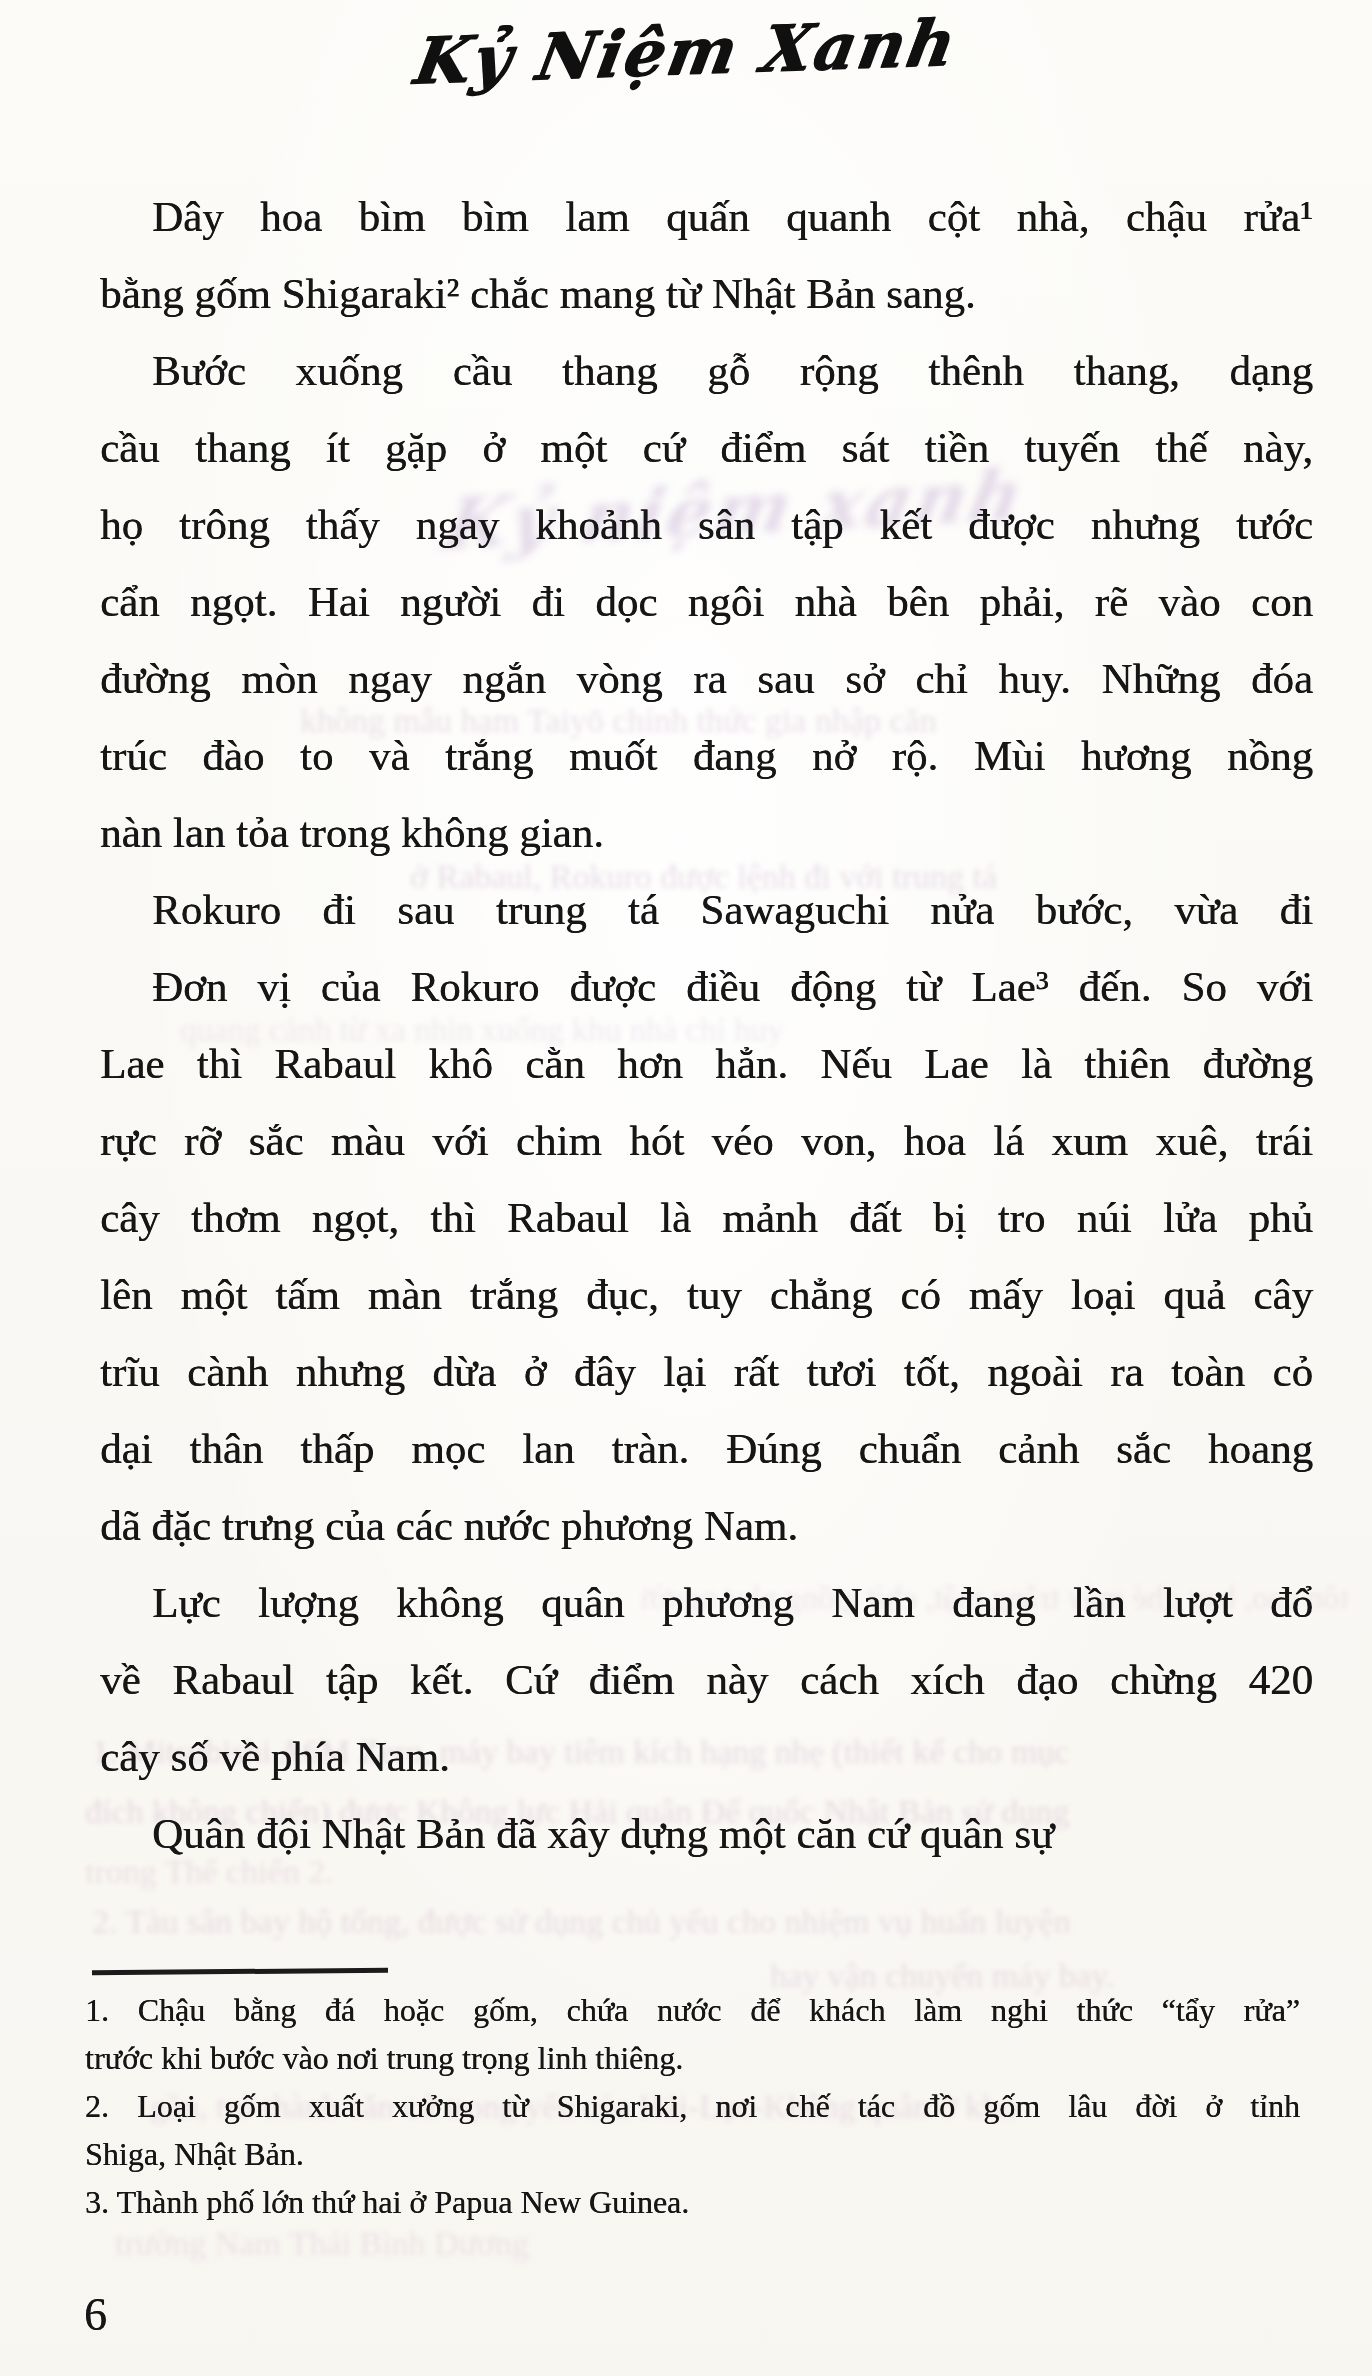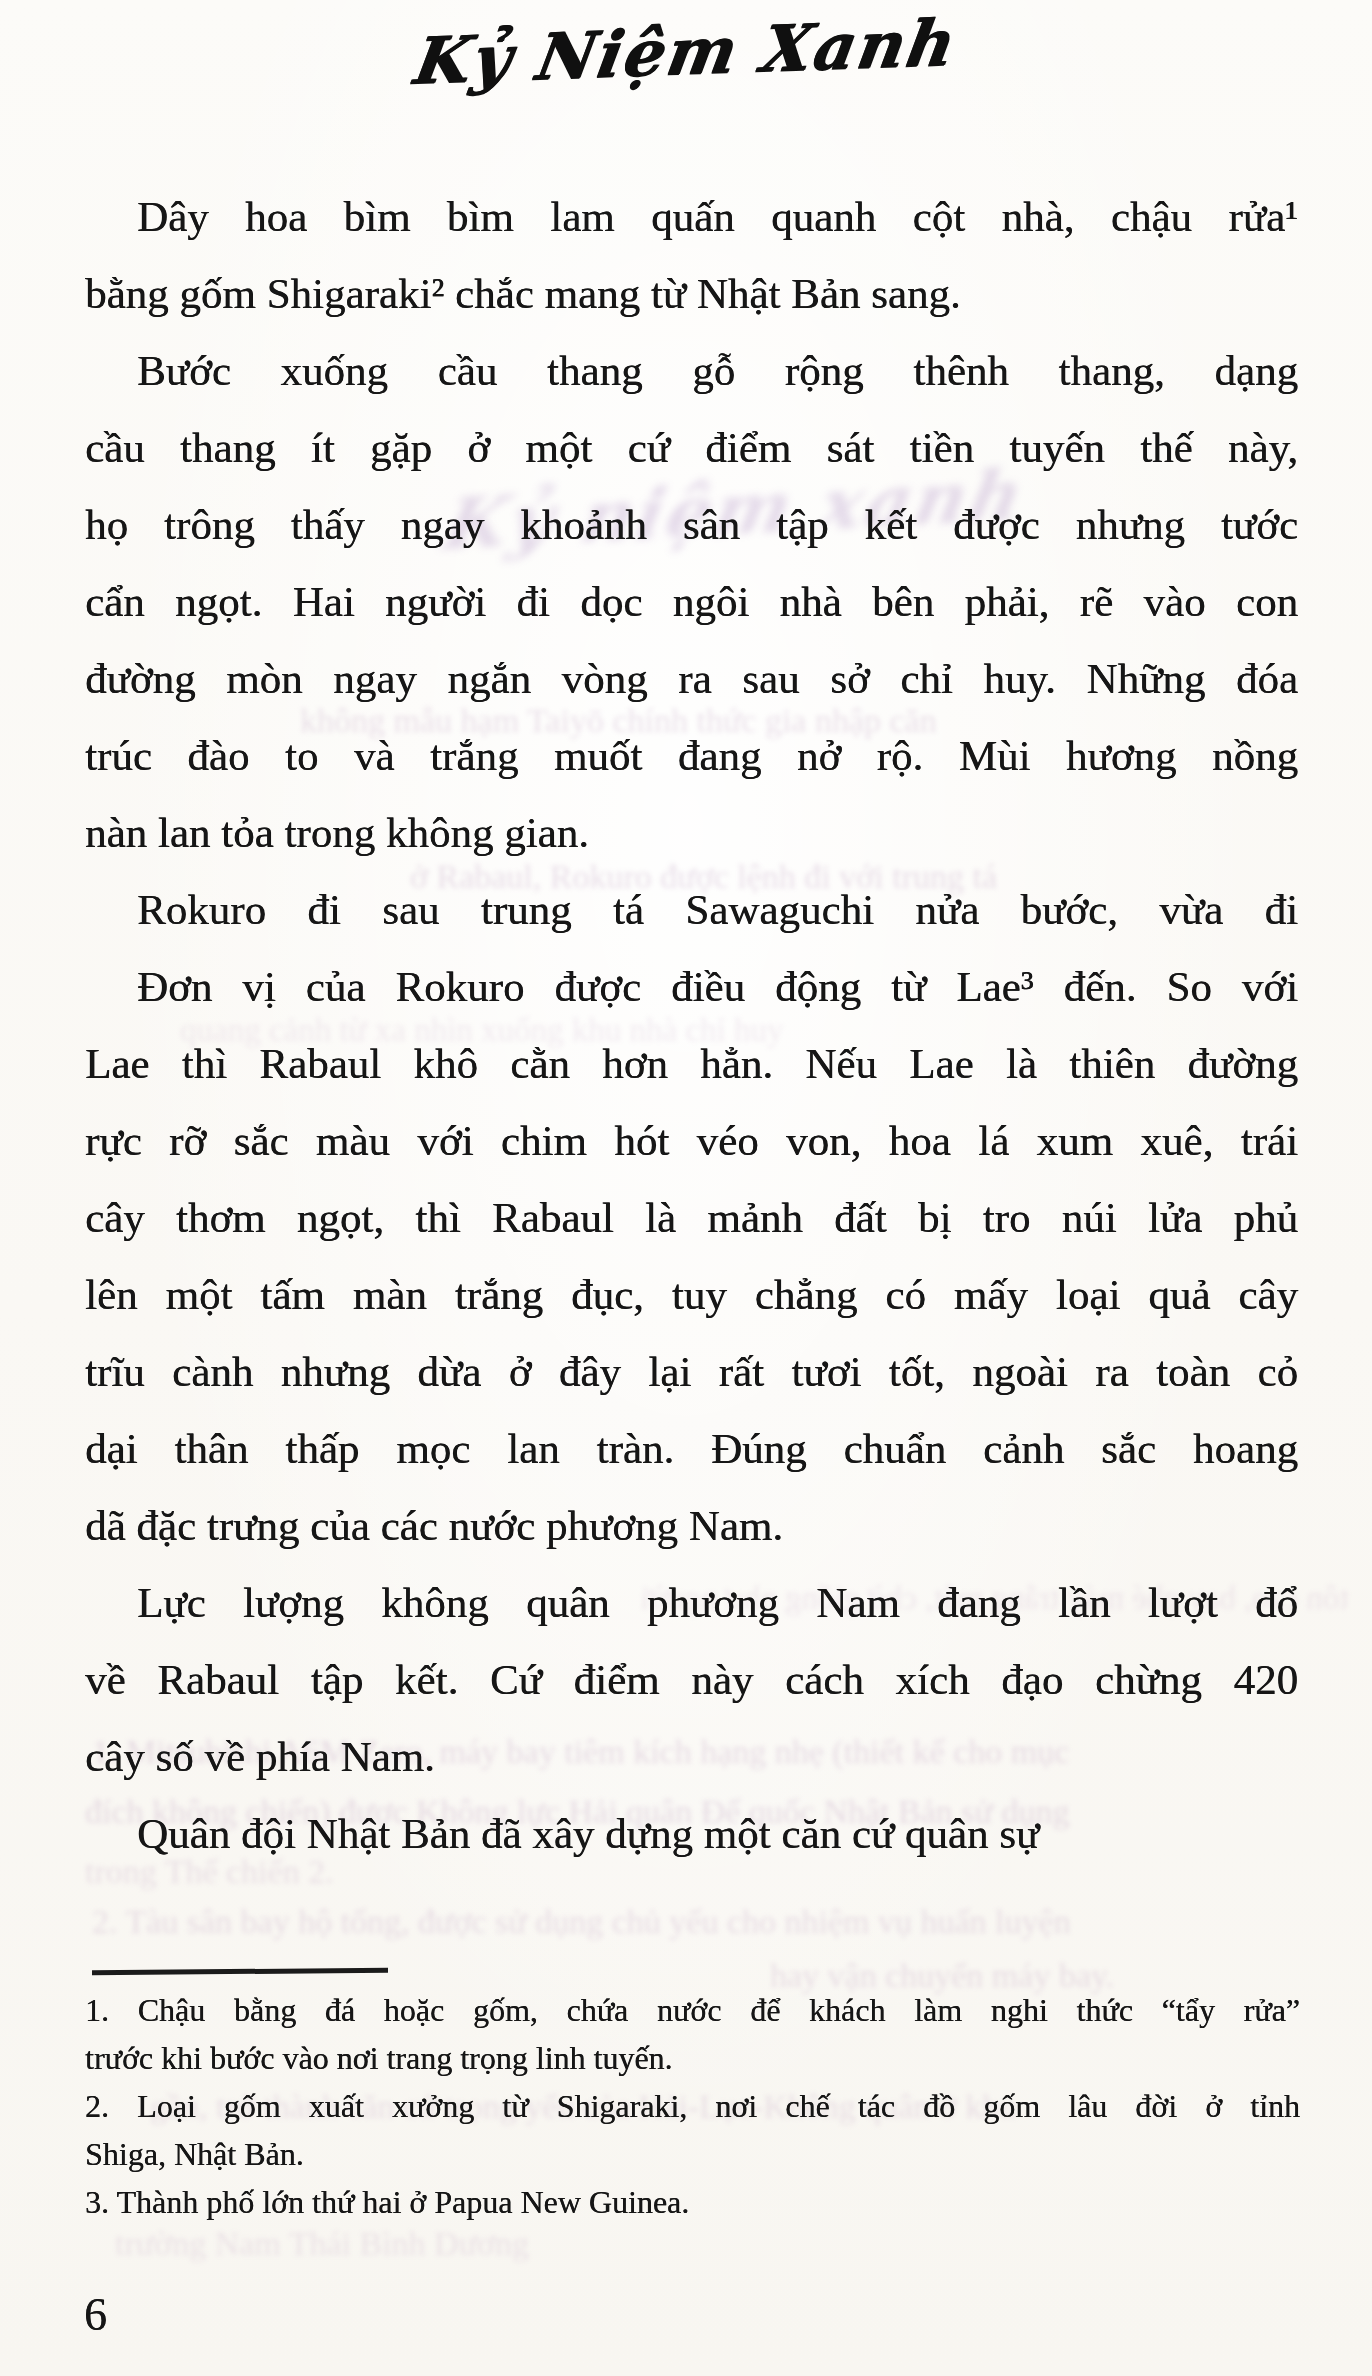--- a/index.html
+++ b/index.html
@@ -20,21 +20,21 @@
     text-align:center;
     font-family:"DejaVu Serif","Liberation Serif",serif;
     font-style:italic;font-weight:bold;
     font-size:64px;letter-spacing:2px;
     transform:skewX(-12deg) rotate(-2deg);
     text-shadow:1px 0 0 #111,0 1px 0 #111;
     color:#101010;
   }
   
   .body-text{
-    position:absolute;top:178px;left:85px;width:1213px;
+    position:absolute;top:178px;left:100px;width:1213px;
     font-size:43px;
     z-index:2;
   }
   .line{
     height:77px;line-height:77px;
     text-align:justify;text-align-last:justify;
     white-space:normal;
     text-shadow:0.4px 0 0 #161616;
   }
   .line.indent{text-indent:52px;}
@@ -123,21 +123,21 @@
       <div class="line indent">Lực lượng không quân phương Nam đang lần lượt đổ</div>
       <div class="line">về Rabaul tập kết. Cứ điểm này cách xích đạo chừng 420</div>
       <div class="line para-end">cây số về phía Nam.</div>
       <div class="line indent para-end">Quân đội Nhật Bản đã xây dựng một căn cứ quân sự</div>
     </div>
 
   <div class="footnote-rule"></div>
 
   <div class="footnotes">
       <div class="fn-line">1. Chậu bằng đá hoặc gốm, chứa nước để khách làm nghi thức “tẩy rửa”</div>
-      <div class="fn-line para-end">trước khi bước vào nơi trang trọng linh tuyến.</div>
+      <div class="fn-line para-end">trước khi bước vào nơi trung trọng linh thiêng.</div>
       <div class="fn-line">2. Loại gốm xuất xưởng từ Shigaraki, nơi chế tác đồ gốm lâu đời ở tỉnh</div>
       <div class="fn-line para-end">Shiga, Nhật Bản.</div>
       <div class="fn-line para-end">3. Thành phố lớn thứ hai ở Papua New Guinea.</div>
     </div>
 
   <div class="page-number">6</div>
 
 </div>
 
 </body></html>

